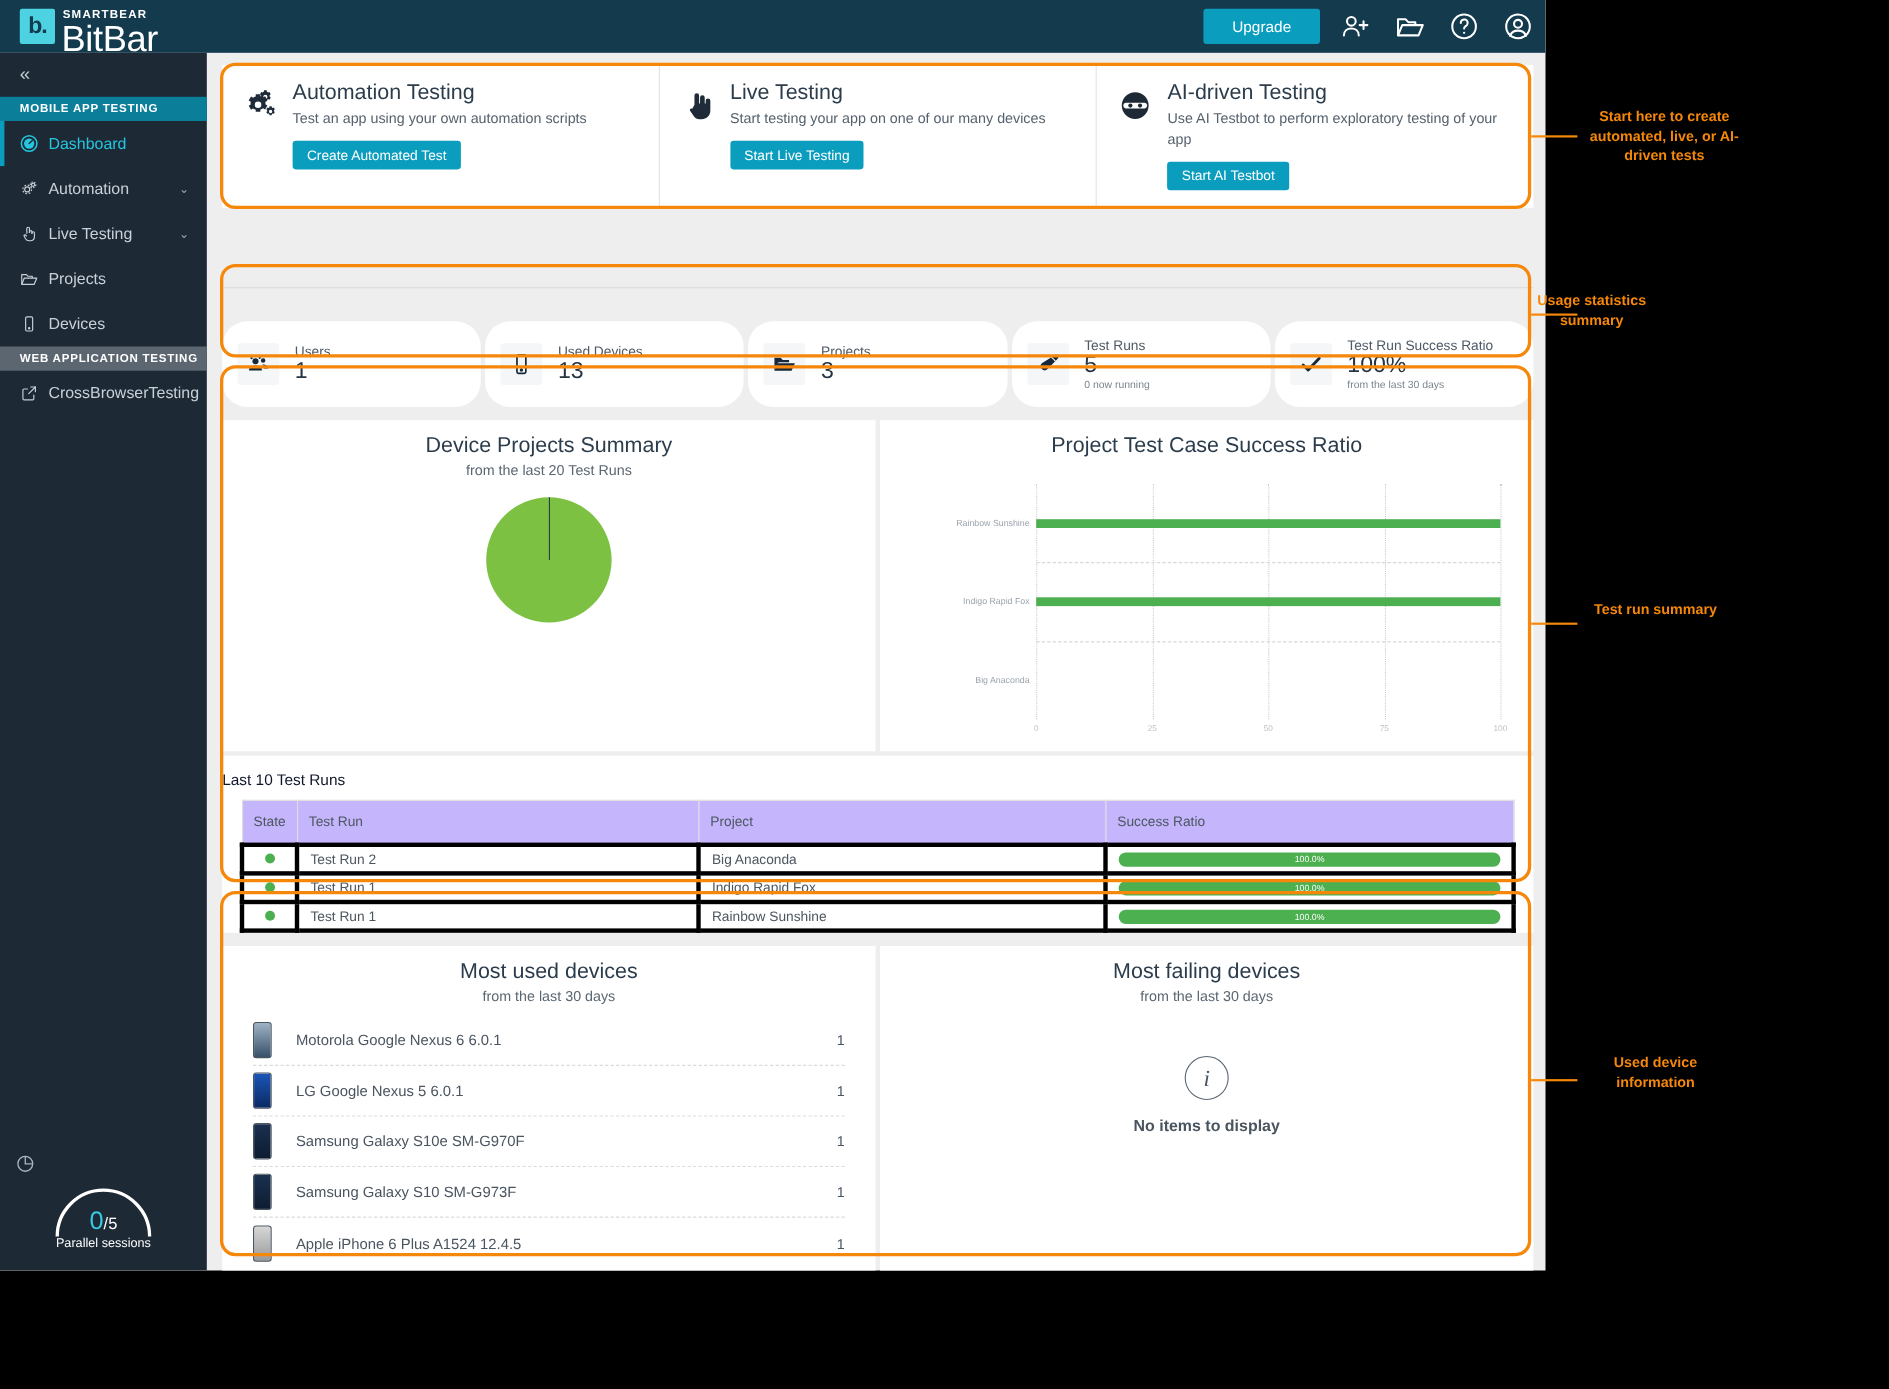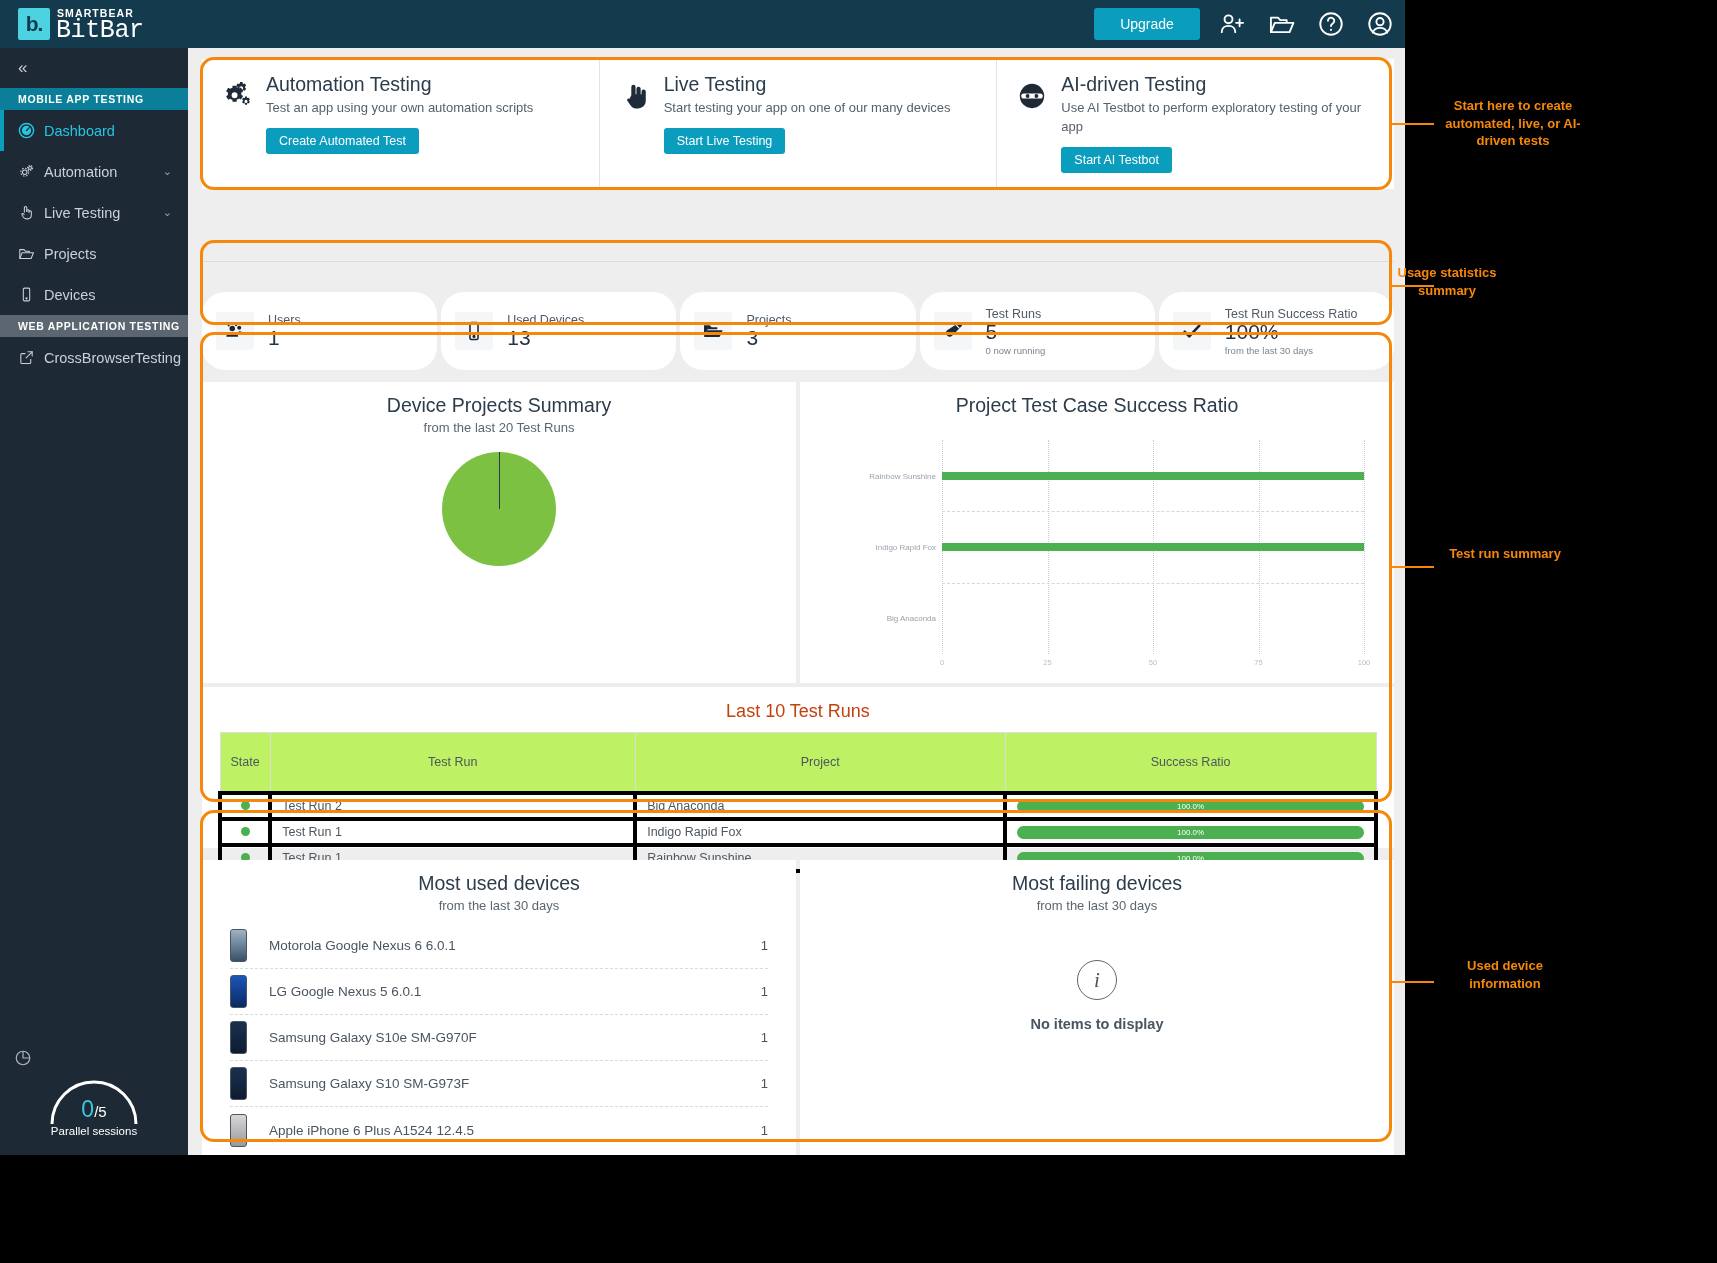--- a/index.html
+++ b/index.html
@@ -27,21 +27,21 @@
     border-radius: 2px;
     color: #143a4e; font-size: 21px; font-weight: bold;
     text-align: center; line-height: 32px; letter-spacing: -1px;
   }
   .logo-smartbear {
     position: absolute; left: 57px; top: 7px;
     color: #ffffff; font-size: 10.5px; font-weight: bold; letter-spacing: 1.1px;
   }
   .logo-bitbar {
     position: absolute; left: 56px; top: 16px;
-    color: #ffffff; font-size: 25px; font-weight: 300; letter-spacing: -0.4px; font-family: Liberation Mono, monospace;
+    color: #ffffff; font-size: 33px; font-weight: 300; letter-spacing: -0.4px;
   }
   .upgrade-btn {
     position: absolute; left: 1094px; top: 8px;
     width: 106px; height: 32px;
     background: #0b9dbd; color: #fff; border: none; border-radius: 3px;
     font-family: "Liberation Sans", sans-serif; font-size: 14px; cursor: pointer;
   }
   .hdr-icon {
     position: absolute; top: 10px; width: 28px; height: 28px;
     color: #ffffff; cursor: pointer;
@@ -147,26 +147,26 @@
     position:absolute; right:calc(100% + 6px); font-size:8px; color:#9aa3ac;
     white-space:nowrap; transform:translateY(-50%);
   }
   .hb-grid-v { position:absolute; top:0; width:0; height:100%; border-left:1px dotted #c9cdd2; }
   .hb-grid-h { position:absolute; left:0; width:100%; height:0; border-top:1px dashed #d4d8dc; }
   .hb-bar { position:absolute; left:0; height:8px; background:#4caf50; transform:translateY(-50%); }
   .hb-tick { position:absolute; top:102%; font-size:7.5px; color:#b9bfc5; transform:translateX(-50%); }
 
   
   .tablebox { position:absolute; left:14px; top:639px; width:1192px; height:161px; background:#ffffff; }
-  .table-title { text-align:center; font-size:18px; color:#c2410c; padding-top:14px; }
+  .table-title { font-size:14px; color:#0f172a; padding-top:14px; }
   table.runs { width:1160px; margin:10px auto 0 auto; border-collapse:collapse; }
   table.runs th {
-    background:#bef264; border:1px solid #dddddd;
-    font-size:12.5px; font-weight:400; color:#4d5760; text-align:center;
-    padding:22px 10px;
+    background:#c4b5fd; border:1px solid #dddddd;
+    font-size:12.5px; font-weight:400; color:#4d5760; text-align:left;
+    padding:12px 10px;
   }
   table.runs td { border:4px solid #000000; padding:4px 10px; font-size:12.5px; color:#4d5760; }
   .dot { width:9px; height:9px; border-radius:50%; background:#4caf50; display:inline-block; }
   .ratio-bar {
     height:13px; background:#4caf50; border-radius:7px; position:relative;
     color:#ffffff; font-size:8px; text-align:center; line-height:13px;
   }
 
   
   .devrow { position:absolute; left:14px; top:812px; width:1192px; height:330px; display:flex; gap:4px; }

